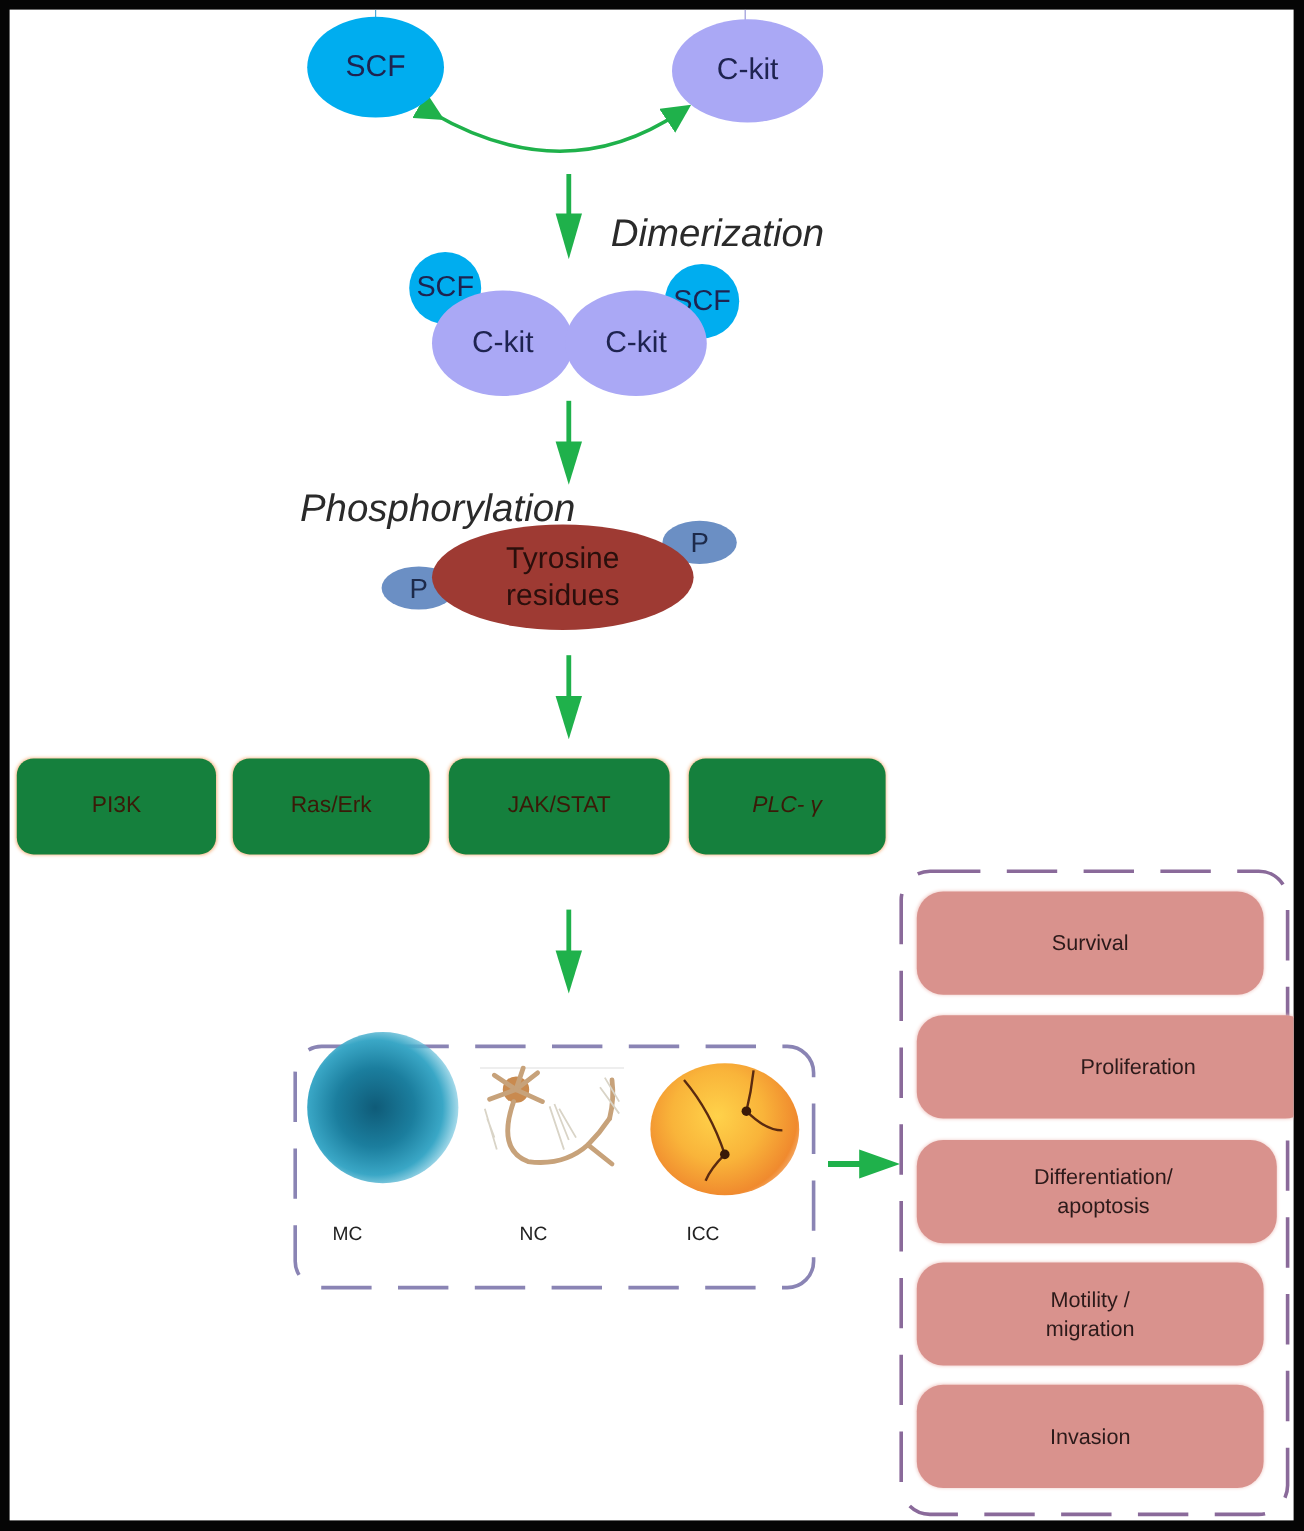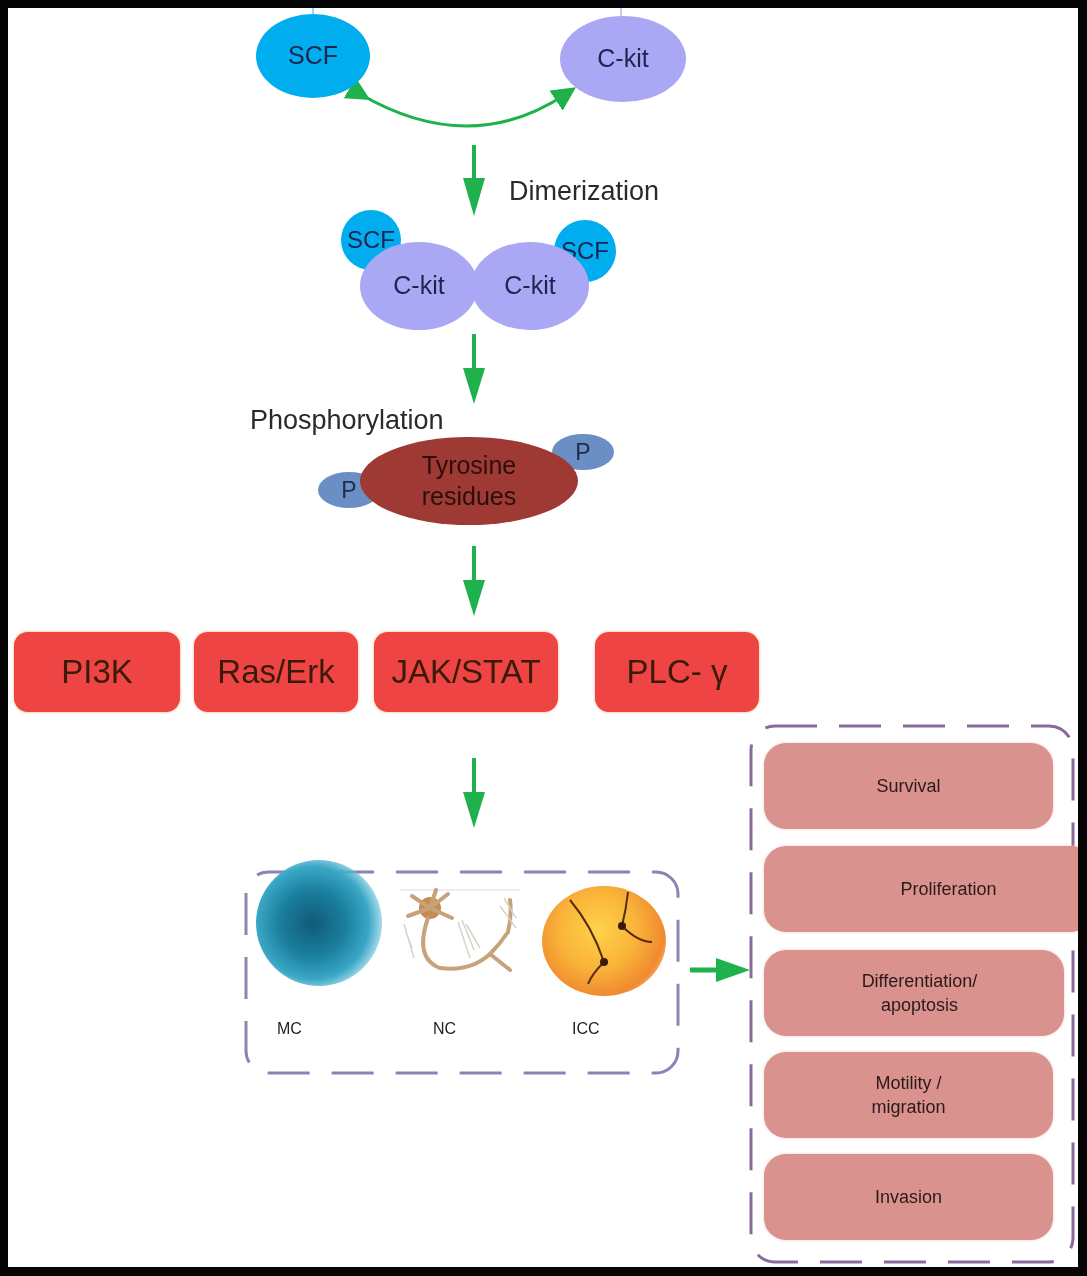--- a/index.html
+++ b/index.html
@@ -2,23 +2,23 @@
 <html><head>
 <meta charset="utf-8">
 <style>
   html, body { margin: 0; padding: 0; }
   body { width: 1087px; height: 1276px; background: #050505; position: relative; overflow: hidden;
          font-family: "Liberation Sans", sans-serif; }
   #canvas { position: absolute; left: 8px; top: 8px; width: 1070px; height: 1259px; background: #ffffff; overflow: hidden; }
   .abs { position: absolute; }
   .ellipse { position: absolute; border-radius: 50%; display: flex; align-items: center; justify-content: center;
              text-align: center; color: #1e2350; font-size: 25px; line-height: 1.25; }
-  .label { position: absolute; color: #2a2a2a; font-size: 27px; white-space: nowrap; }
-  .pathway { position: absolute; top: 624px; height: 80px; background: #ef4444; border-radius: 14px;
-             display: flex; align-items: center; justify-content: center; color: #3a1a08; font-size: 33px;
+  .label { position: absolute; color: #2a2a2a; font-size: 32px; white-space: nowrap; font-style: italic; }
+  .pathway { position: absolute; top: 624px; height: 80px; background: #15803d; border-radius: 14px;
+             display: flex; align-items: center; justify-content: center; color: #3a1a08; font-size: 19px;
              box-shadow: 0 0 3px #f3b07a; }
   .outcome { position: absolute; left: 756px; width: 289px; background: #d9928d; border-radius: 22px;
              display: flex; align-items: center; justify-content: center; text-align: center;
              color: #2c1a1a; font-size: 18px; line-height: 1.35; box-shadow: 0 0 3px #f0c8c4; }
   .cell-label { position: absolute; top: 1012px; font-size: 16px; color: #222; }
   svg { position: absolute; left: 0; top: 0; }
 </style>
 </head>
 <body>
 
@@ -75,21 +75,21 @@
   <div class="ellipse" style="left:310px; top:464px; width:62px; height:36px; background:#6b8fc4; color:#1d2a4a; font-size:23px;">P</div>
   <div class="ellipse" style="left:544px; top:426px; width:62px; height:36px; background:#6b8fc4; color:#1d2a4a; font-size:23px;">P</div>
   <div class="ellipse" style="left:352px; top:429px; width:218px; height:88px; background:#9e3a33; color:#2a0f0c; flex-direction:column;">
     <span>Tyrosine</span>
     <span>residues</span>
   </div>
 
   <div class="pathway" style="left:6px; width:166px;">PI3K</div>
   <div class="pathway" style="left:186px; width:164px;">Ras/Erk</div>
   <div class="pathway" style="left:366px; width:184px;">JAK/STAT</div>
-  <div class="pathway" style="left:587px; width:164px;">PLC- γ</div>
+  <div class="pathway" style="left:566px; width:164px;font-style:italic;">PLC- γ</div>
 
   <div class="abs" style="left:248px; top:852px; width:126px; height:126px; border-radius:50%;
               background: radial-gradient(circle at 45% 50%, #0f5b78 0%, #1b7e9e 35%, #3aa7c6 60%, rgba(120,200,225,0.6) 75%, rgba(255,255,255,0) 100%);"></div>
   <div class="abs" style="left:392px; top:880px; width:120px; height:88px;">
     <svg width="120" height="88">
       <line x1="0" y1="2" x2="120" y2="2" stroke="#ddd" stroke-width="1"></line>
       <circle cx="30" cy="20" r="11" fill="#c98a4f"></circle>
       <g stroke="#c7a27a" stroke-width="4" fill="none" stroke-linecap="round">
         <line x1="30" y1="20" x2="12" y2="8"></line>
           <line x1="30" y1="20" x2="48" y2="6"></line>

